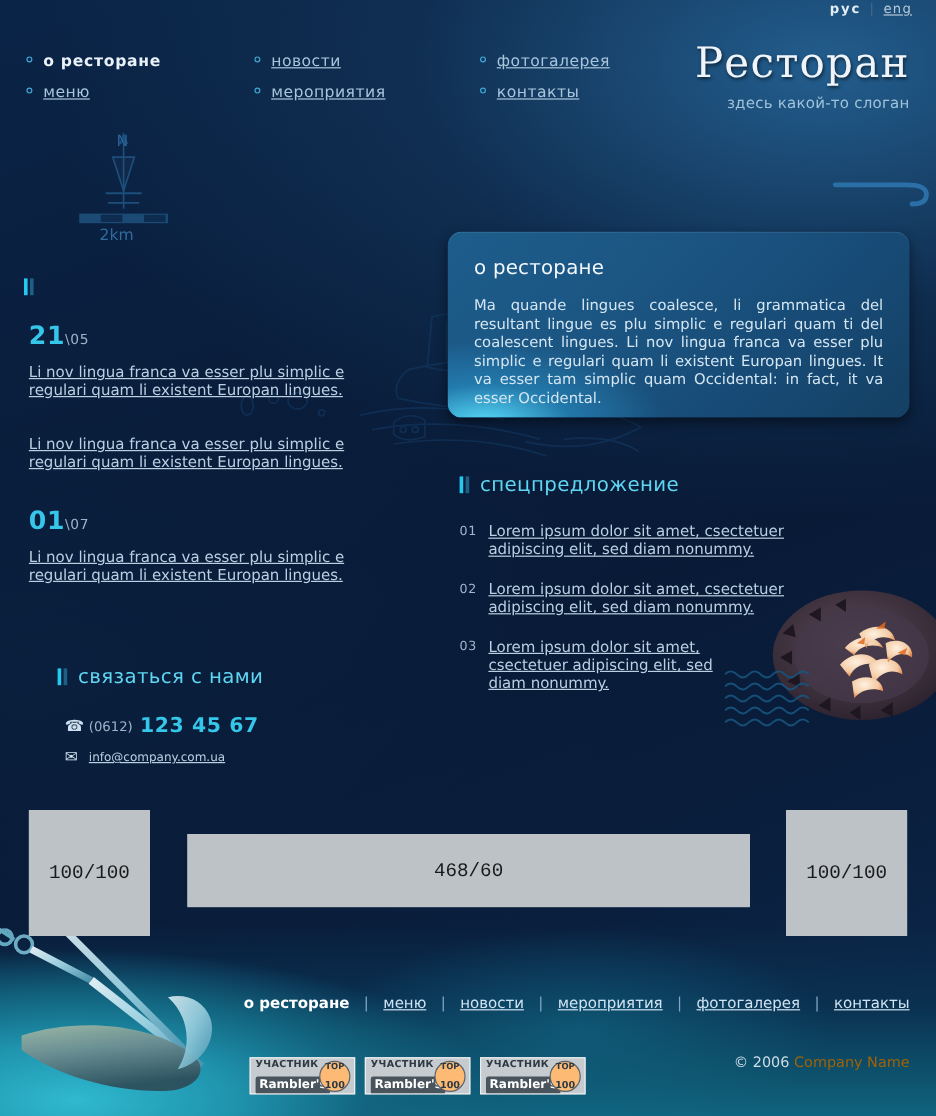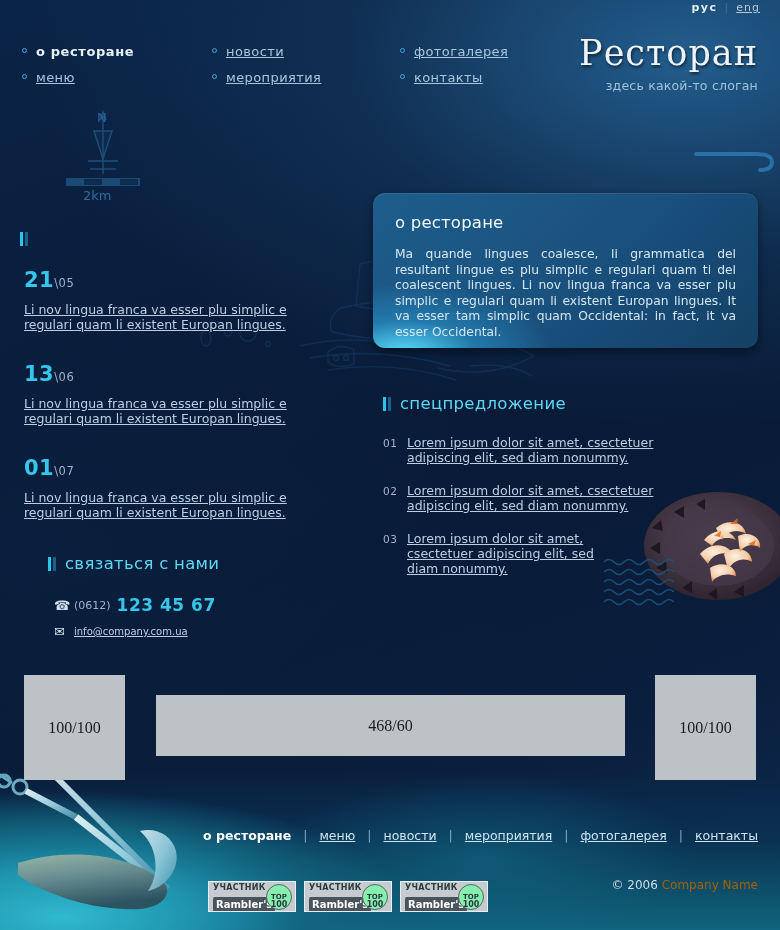--- a/index.html
+++ b/index.html
@@ -115,21 +115,21 @@
   .special { position: absolute; left: 383px; top: 394px; width: 300px; }
   .special .items { margin-top: 22px; }
   .sp-item { display: flex; margin-bottom: 18px; }
   .sp-num { font-size: 10.5px; color: #9fb8cc; width: 24px; flex: 0 0 auto; padding-top: 2px; letter-spacing:.5px;}
   .sp-item a { font-size: 12.5px; line-height: 15px; color: #b9d0e2; text-decoration: underline; }
 
   
   .banners { position: absolute; left: 0; top: 675px; width: 780px; height: 105px; }
   .banner {
     position: absolute; background: #bdc2c6; color: #1a1a1a;
-    font-family: Liberation Serif, serif; font-size: 16px;
+    font-family: Liberation Mono, monospace; font-size: 16px;
     display: flex; align-items: center; justify-content: center;
   }
   .b-left  { left: 24px;  top: 0px;  width: 101px; height: 105px; }
   .b-mid   { left: 156px; top: 20px; width: 469px; height: 61px; }
   .b-right { left: 655px; top: 0px;  width: 101px; height: 105px; }
 
   
   .footnav {
     position: absolute; left: 0; top: 828px; width: 780px;
     display: flex; justify-content: flex-end; align-items: center;
@@ -146,21 +146,21 @@
   }
   .cnt .lines { padding-left: 4px; }
   .cnt .l1 { font-size: 8px; font-weight: bold; color: #2d3a44; letter-spacing: .3px; line-height:11px;}
   .cnt .l2 {
     font-size: 10px; font-weight: bold; color: #ffffff; line-height: 13px;
     background: #4a545c; padding: 1px 3px; border-radius: 2px; display:inline-block;
   }
   .cnt .circ {
     position: absolute; right: 3px; top: 2px; width: 26px; height: 26px;
     border-radius: 50%; border: 1px solid #5a646c; display:flex; flex-direction:column;
-    align-items:center; justify-content:flex-end; background:#86efac;
+    align-items:center; justify-content:space-between; background:#fdba74;
   }
   .cnt .t1 { font-size: 7px; font-weight: bold; color:#2d3a44; line-height:8px;}
   .cnt .t2 { font-size: 8px; font-weight: bold; color:#2d3a44; line-height:8px;}
 
   .copyright { position: absolute; right: 22px; top: 878px; font-size: 12px; color: #cfdde9; }
   .copyright .name { color: #a16207; }
 </style>
 </head>
 <body>
 
@@ -335,23 +335,20 @@
         </span>
     </div>
     <div class="items">
       <div class="news-item">
         <div class="news-date">
           <span>21</span><span class="mo">\05</span>
         </div>
         <a href="#">Li nov lingua franca va esser plu simplic e regulari quam li existent Europan lingues.</a>
       </div>
       <div class="news-item">
-        <div class="news-date">
-          <span>13</span><span class="mo">\06</span>
-        </div>
         <a href="#">Li nov lingua franca va esser plu simplic e regulari quam li existent Europan lingues.</a>
       </div>
       <div class="news-item">
         <div class="news-date">
           <span>01</span><span class="mo">\07</span>
         </div>
         <a href="#">Li nov lingua franca va esser plu simplic e regulari quam li existent Europan lingues.</a>
       </div>
     </div>
   </div>

